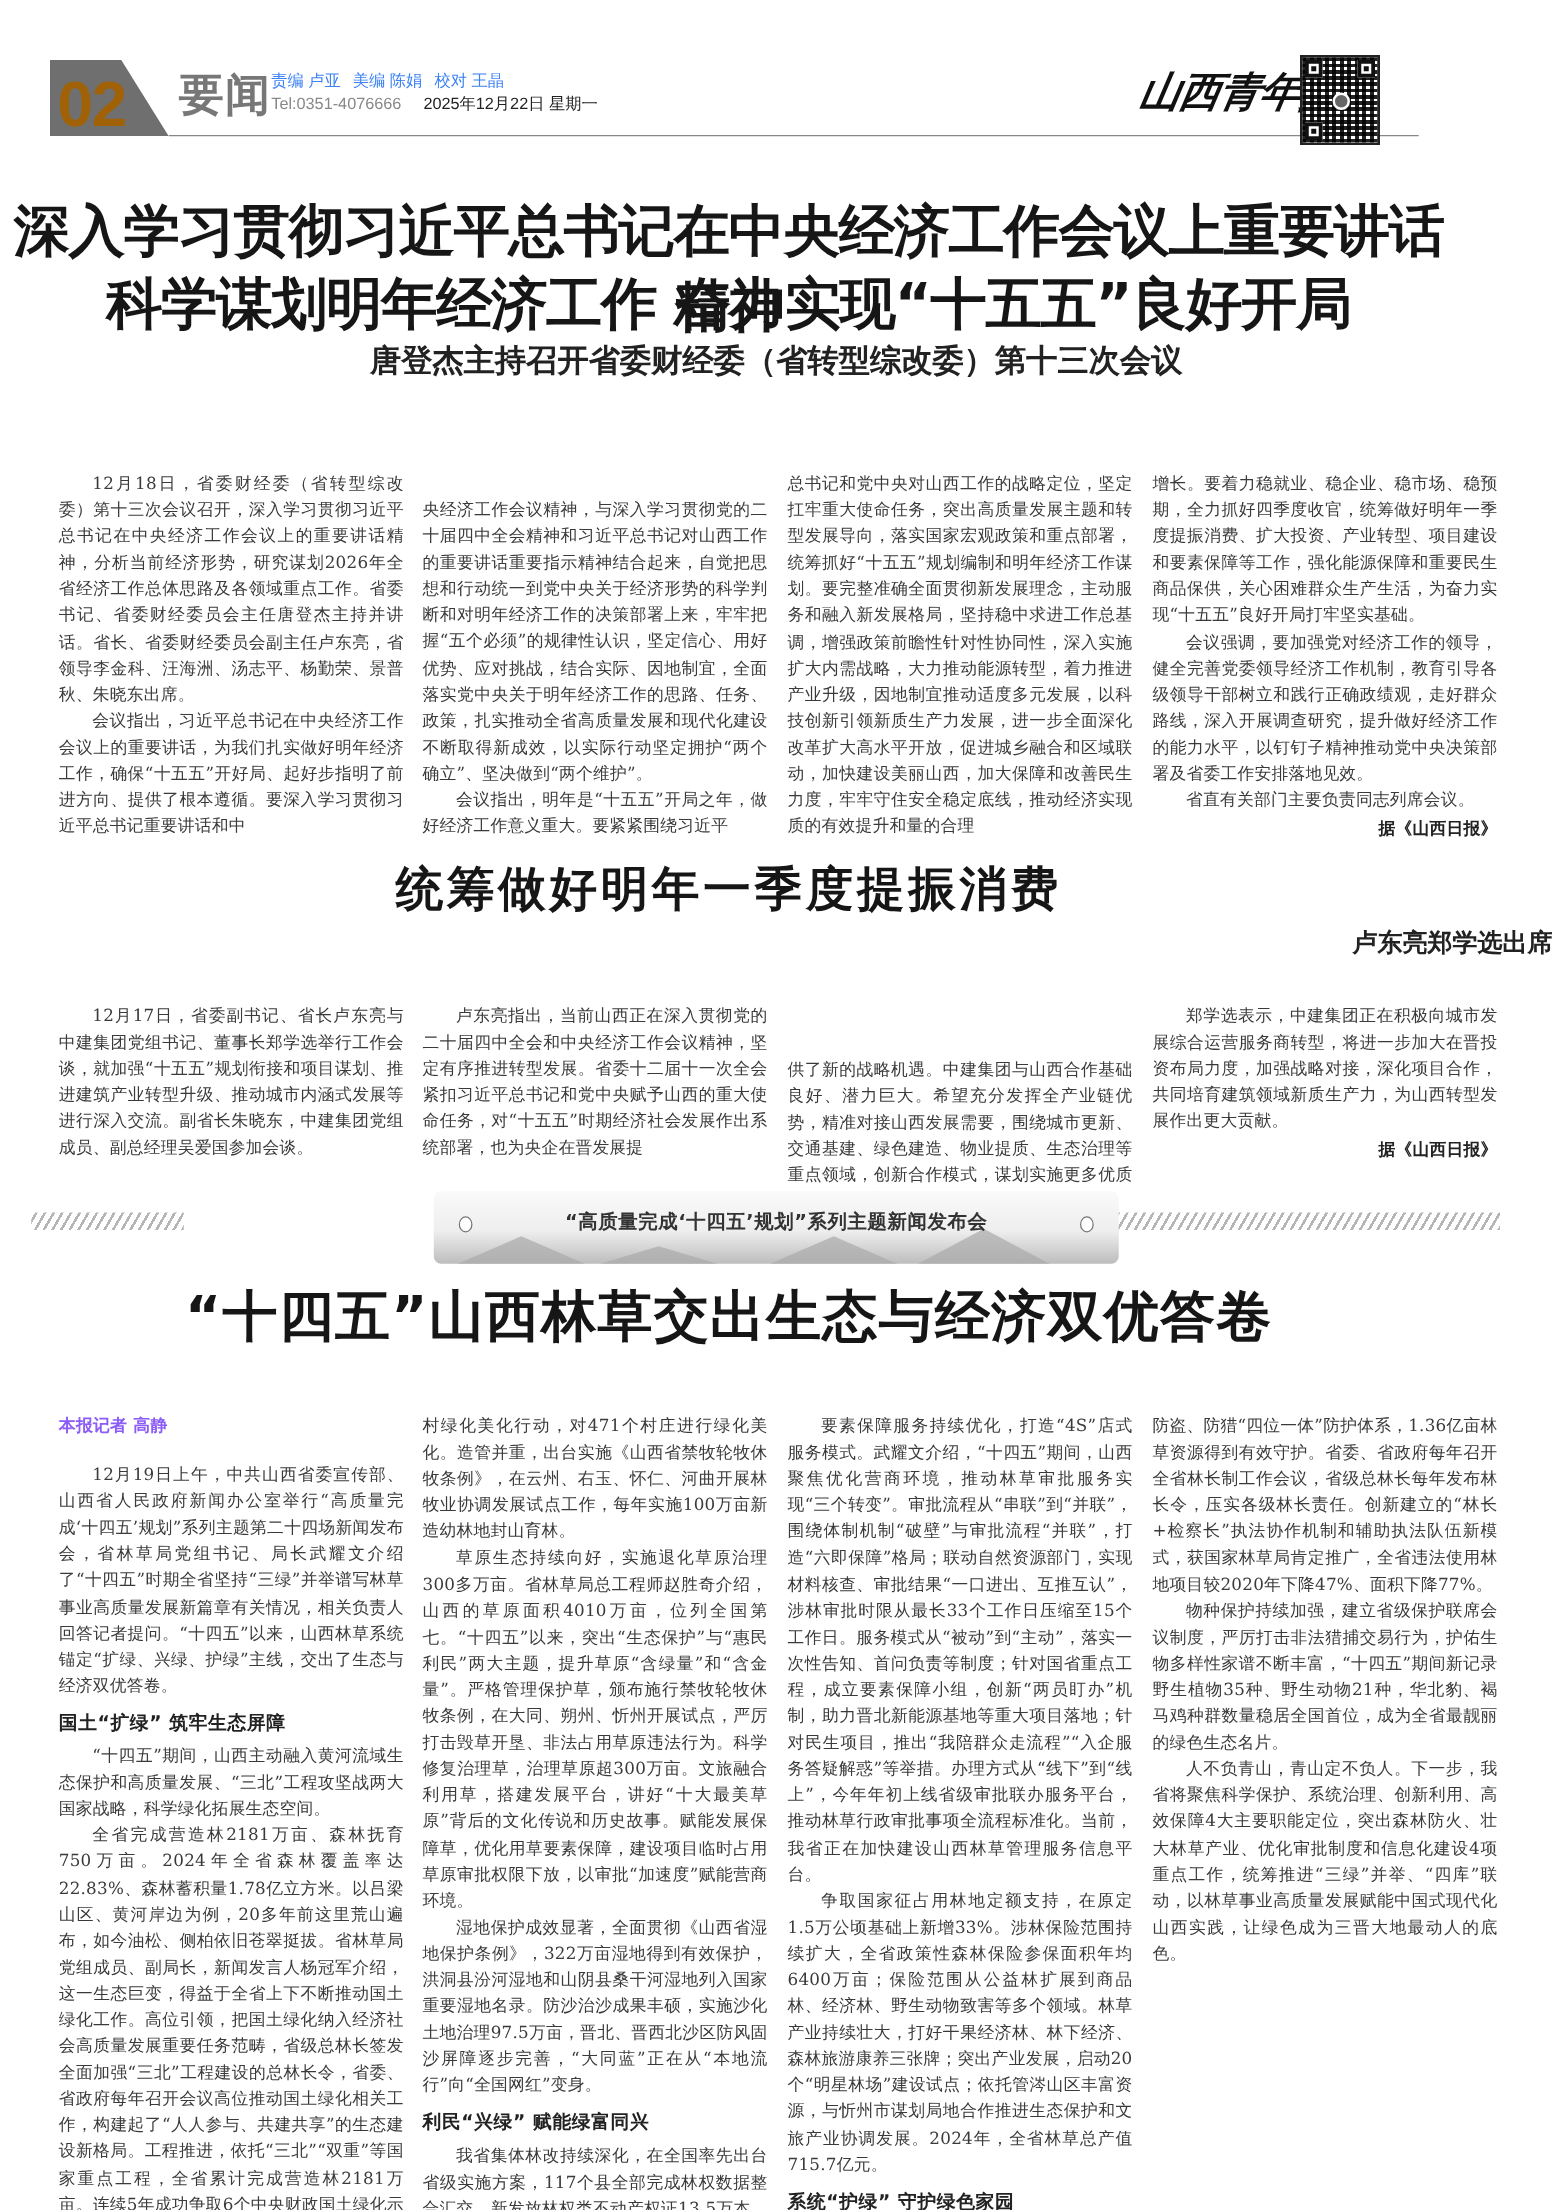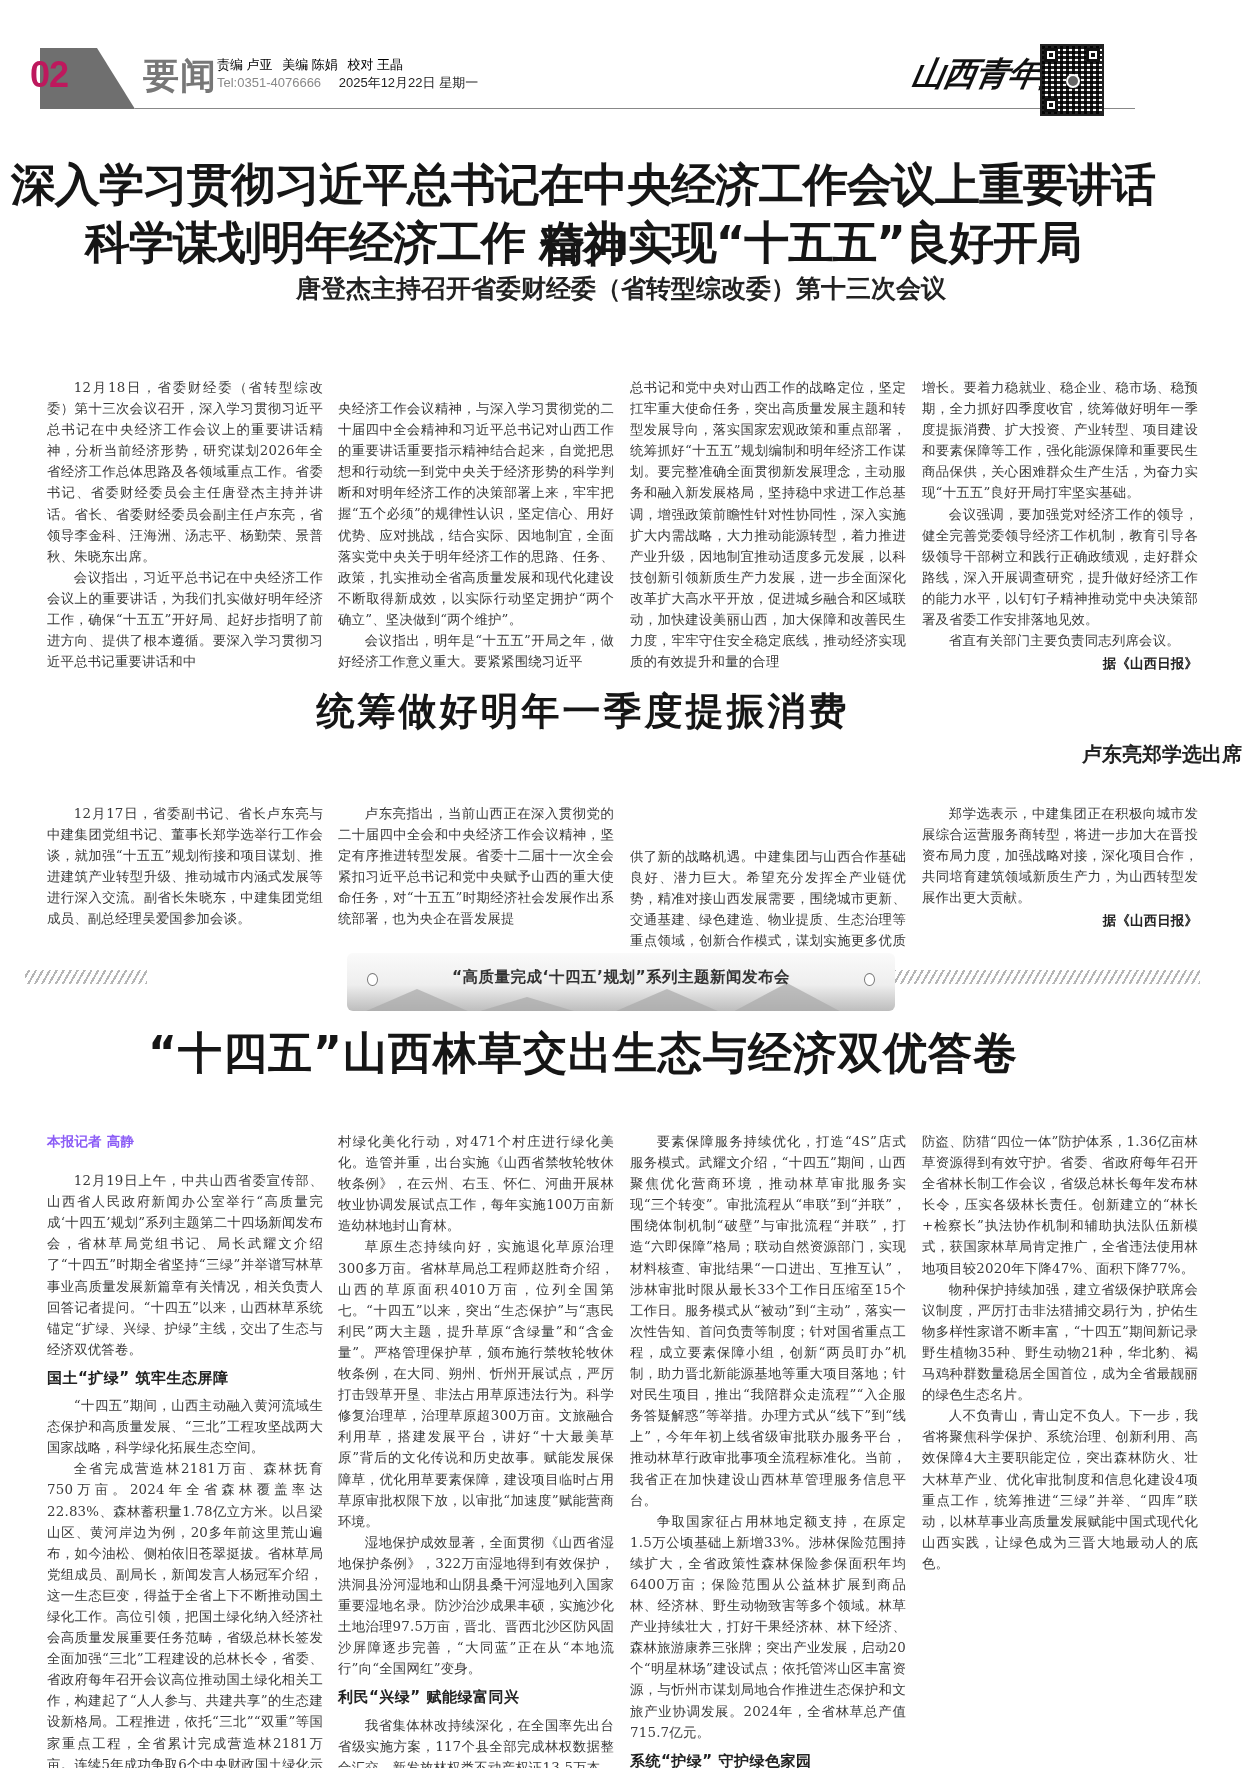--- a/index.html
+++ b/index.html
@@ -3,24 +3,24 @@
 <meta charset="utf-8">
 <style>
   * { margin: 0; padding: 0; box-sizing: border-box; }
   html, body { width: 1242px; height: 1768px; background: #ffffff; overflow: hidden; }
   body { position: relative; font-family: "DejaVu Serif", "Liberation Serif", serif; color: #3a3a3a; }
 
   
   .masthead { position: absolute; left: 0; top: 0; width: 1242px; height: 130px; }
   .page-num-block { position: absolute; left: 40px; top: 48px; width: 95px; height: 61px; background: #6f6f6f;
     clip-path: polygon(0 0, 60% 0, 100% 100%, 0 100%); }
-  .page-num { position: absolute; left: 30px; top: 54px; font-family: "Liberation Sans", sans-serif; font-weight: bold;
-    font-size: 36px; color: #be185d; letter-spacing: -1px; }
+  .page-num { position: absolute; left: 46px; top: 54px; font-family: "Liberation Sans", sans-serif; font-weight: bold;
+    font-size: 51px; color: #a16207; letter-spacing: -1px; }
   .section-name { position: absolute; left: 143px; top: 52px; font-family: "DejaVu Serif", serif; font-weight: bold; font-size: 36px; color: #777; letter-spacing: 1px; }
-  .credits { position: absolute; left: 217px; top: 56px; font-family: "Liberation Sans", sans-serif; font-size: 13px; color: #000000; }
+  .credits { position: absolute; left: 217px; top: 56px; font-family: "Liberation Sans", sans-serif; font-size: 13px; color: #3b82f6; }
   .credits span { margin-right: 6px; }
   .dateline { position: absolute; left: 217px; top: 74px; font-family: "Liberation Sans", sans-serif; font-size: 13px; color: #222; }
   .dateline .tel { color: #888; margin-right: 14px; }
   .mast-rule { position: absolute; left: 135px; top: 108px; width: 1000px; height: 1px; background: #888; }
   .logo { position: absolute; left: 912px; top: 52px; font-family: "DejaVu Serif", serif; font-style: italic; font-weight: bold; font-size: 33px; color: #111; letter-spacing: -1px; transform: skewX(-10deg); }
   .qr { position: absolute; left: 1040px; top: 44px; width: 64px; height: 72px; background:
       repeating-linear-gradient(90deg, #222 0 3px, #fff 3px 6px),
       repeating-linear-gradient(0deg, #222 0 3px, #fff 3px 5px);
       background-blend-mode: multiply; border: 2px solid #222; }
   .qr .finder { position: absolute; width: 14px; height: 14px; border: 3px solid #111; background: #fff; }

